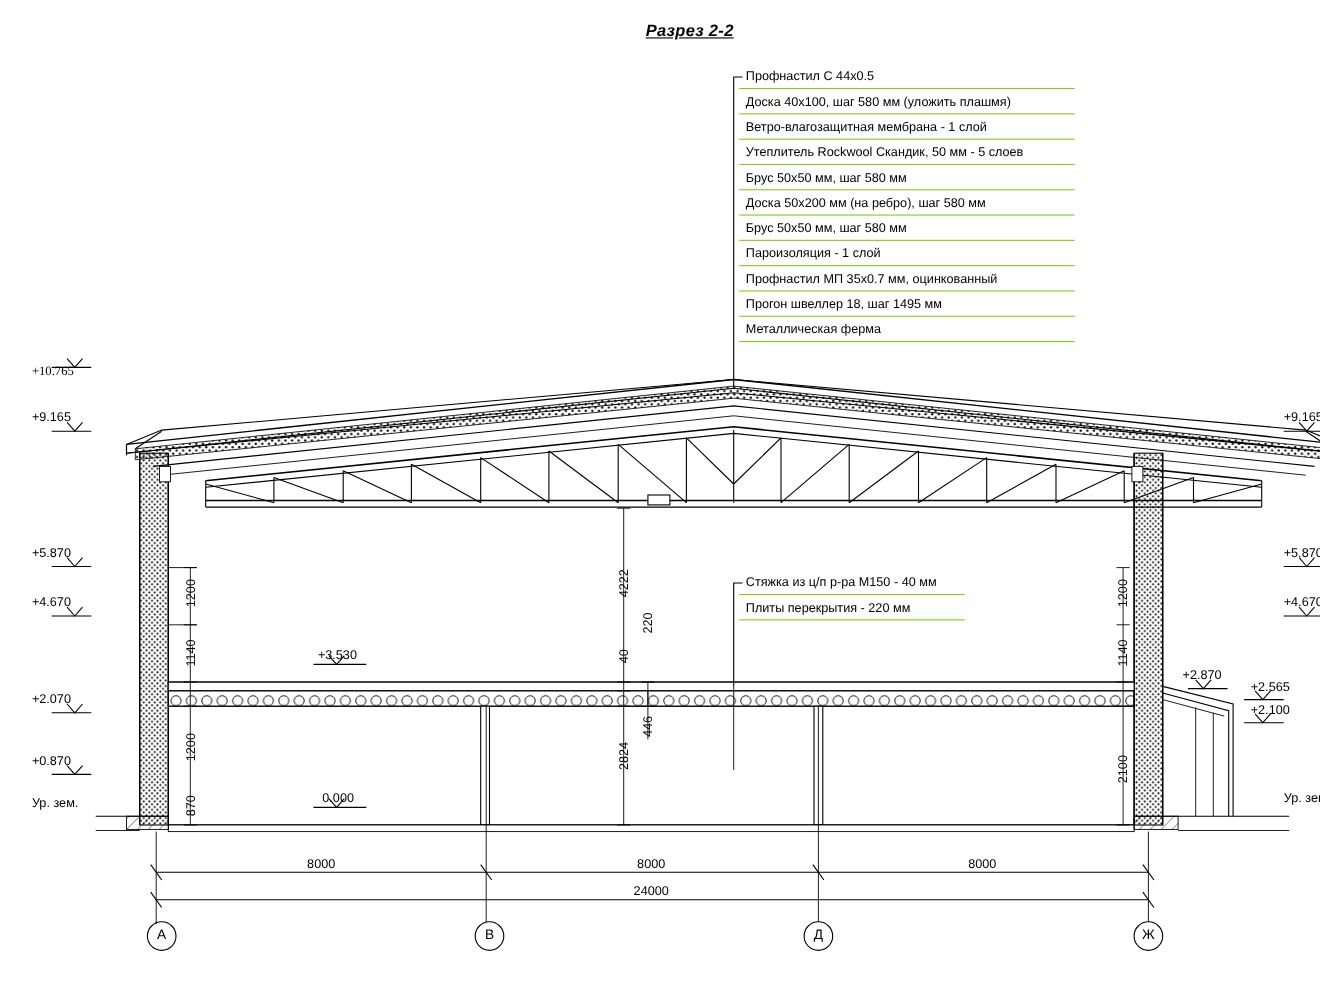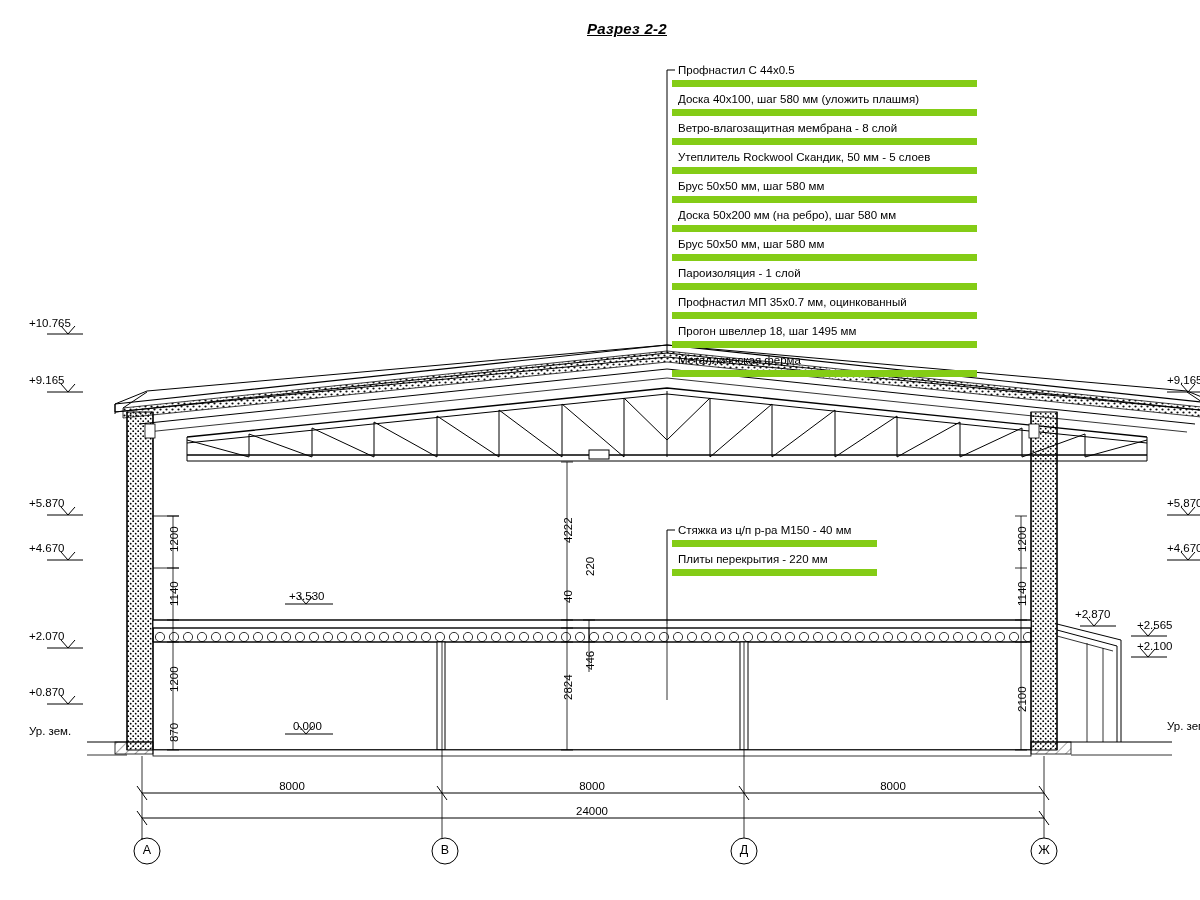--- a/index.html
+++ b/index.html
@@ -25,21 +25,21 @@
     letter-spacing:.3px;
   }
 
   
   .spec{
     position:absolute;
     font-size:11.5px;
     line-height:1;
   }
   .spec .row{
-    border-bottom:7px solid #84cc16;
+    border-bottom:1px solid #84cc16;
     padding:3px 4px 4px 6px;
     white-space:nowrap;
     height:15px;
     display:flex;
     align-items:flex-end;
   }
   #spec-roof{left:645px;top:58px;width:305px;}
   #spec-floor{left:645px;top:518px;width:205px;}
 
   
@@ -301,37 +301,37 @@
       </g>
       <g stroke-width="0.8">
         <line x1="115" y1="838" x2="115" y2="840"></line>
       </g>
     </g>
   </svg>
 
   <div class="spec" id="spec-roof">
     <div class="row">Профнастил С 44х0.5</div>
     <div class="row">Доска 40х100, шаг 580 мм (уложить плашмя)</div>
-    <div class="row">Ветро-влагозащитная мембрана - 8 слой</div>
+    <div class="row">Ветро-влагозащитная мембрана - 1 слой</div>
     <div class="row">Утеплитель Rockwool Скандик, 50 мм - 5 слоев</div>
     <div class="row">Брус 50х50 мм, шаг 580 мм</div>
     <div class="row">Доска 50х200 мм (на ребро), шаг 580 мм</div>
     <div class="row">Брус 50х50 мм, шаг 580 мм</div>
     <div class="row">Пароизоляция - 1 слой</div>
     <div class="row">Профнастил МП 35х0.7 мм, оцинкованный</div>
     <div class="row">Прогон швеллер 18, шаг 1495 мм</div>
     <div class="row">Металлическая ферма</div>
   </div>
 
   <div class="spec" id="spec-floor">
     <div class="row">Стяжка из ц/п р-ра М150 - 40 мм</div>
     <div class="row">Плиты перекрытия - 220 мм</div>
   </div>
 
-  <div class="elev" style="left:2px;top:317px;">+10.765</div>
+  <div class="elev" style="left:2px;top:332px;font-family:Liberation Serif, serif;">+10.765</div>
   <div class="elev" style="left:2px;top:374px;">+9.165</div>
   <div class="elev" style="left:2px;top:497px;">+5.870</div>
   <div class="elev" style="left:2px;top:542px;">+4.670</div>
   <div class="elev" style="left:2px;top:630px;">+2.070</div>
   <div class="elev" style="left:2px;top:686px;">+0.870</div>
   <div class="elev" style="left:2px;top:725px;">Ур. зем.</div>
 
   <div class="elev" style="left:1140px;top:374px;">+9.165</div>
   <div class="elev" style="left:1140px;top:497px;">+5.870</div>
   <div class="elev" style="left:1140px;top:542px;">+4.670</div>

